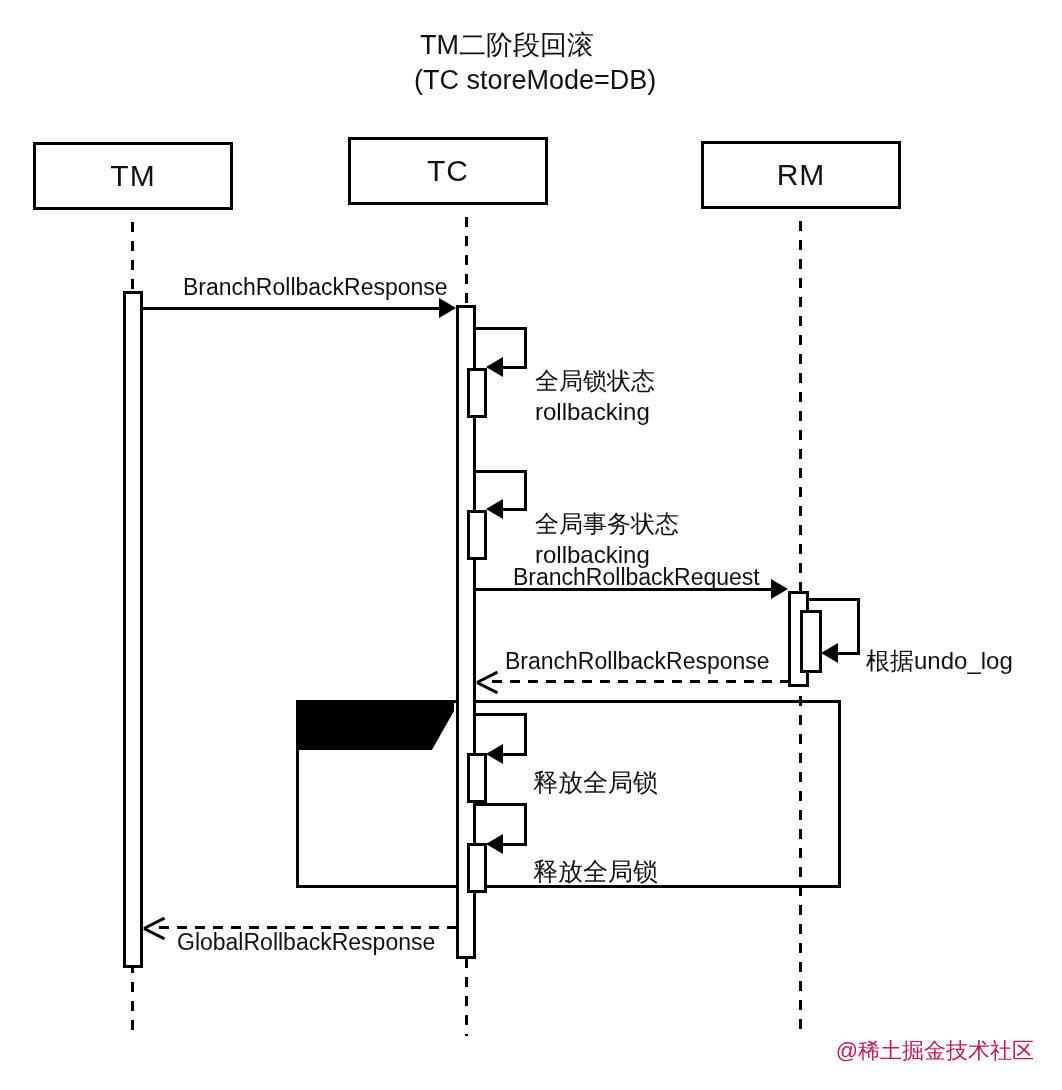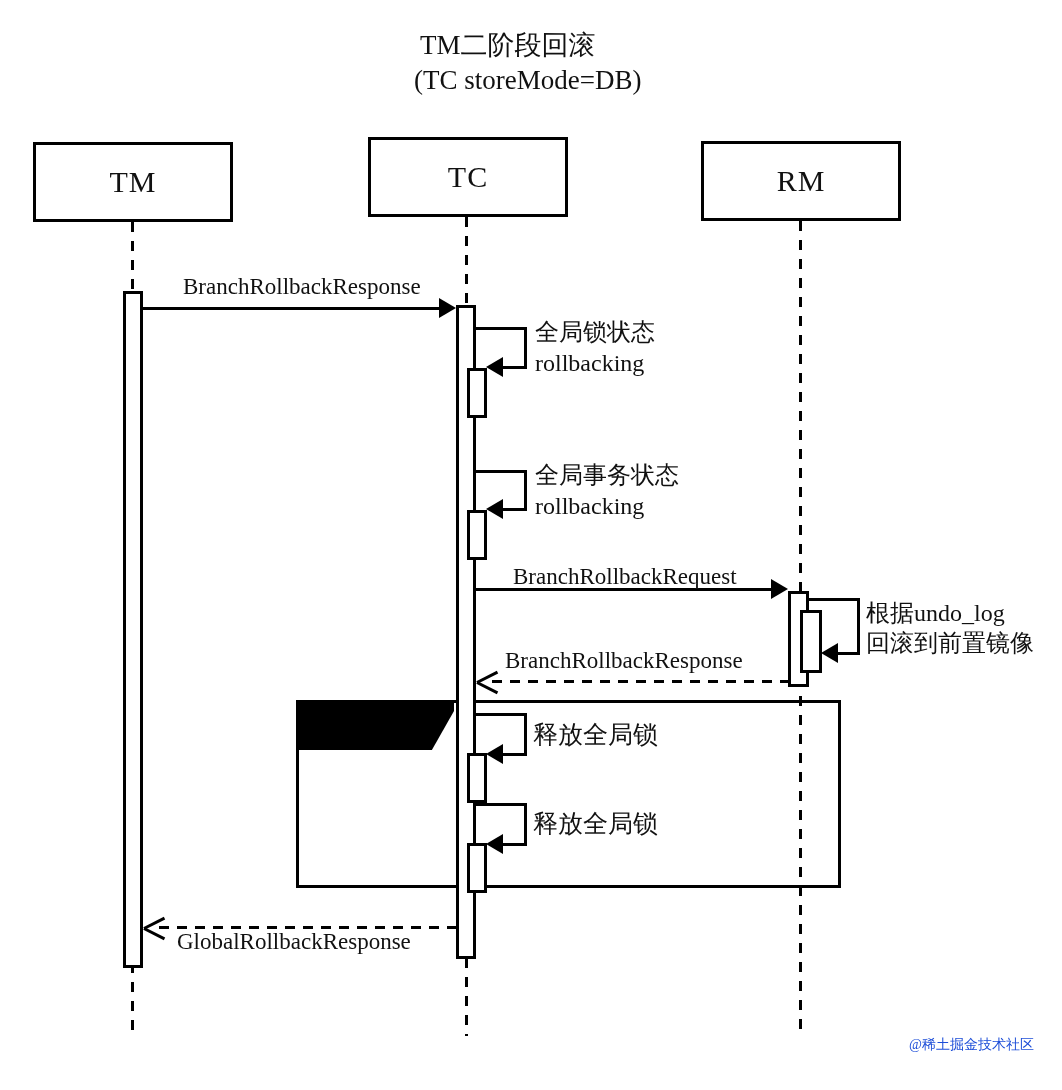--- a/index.html
+++ b/index.html
@@ -1,28 +1,28 @@
 <!DOCTYPE html>
 <html><head>
 <meta charset="utf-8">
 <style>
   html,body{margin:0;padding:0;background:#ffffff;}
   #canvas{
     position:relative;
     width:1062px;height:1090px;
     background:#ffffff;
-    font-family:Liberation Serif, serif;
+    font-family:Liberation Sans, sans-serif;
     color:#111;
     overflow:hidden;
     border-radius:17px;
   }
   
   .pbox{
     position:absolute;
-    width:200px;height:80px;
+    width:200px;height:68px;
     border:3px solid #000;background:#fff;
     display:flex;align-items:center;justify-content:center;
     font-size:30px;letter-spacing:1px;
     box-sizing:border-box;z-index:5;
   }
   
   .lifeline{
     position:absolute;width:3px;
     background:repeating-linear-gradient(to bottom,#000 0 10px,transparent 10px 19px);
     z-index:1;
@@ -57,21 +57,21 @@
   .oarr-l{position:absolute;width:24px;height:26px;z-index:7;}
   .oarr-l::before,.oarr-l::after{
     content:"";position:absolute;left:0;top:50%;
     width:23px;height:3px;background:#000;
     transform-origin:left center;
   }
   .oarr-l::before{transform:rotate(27deg);}
   .oarr-l::after{transform:rotate(-27deg);}
   
   .lbl{position:absolute;white-space:nowrap;z-index:8;font-size:23px;}
-  .lbl-cn{position:absolute;white-space:nowrap;z-index:8;font-size:24px;line-height:31px;}
+  .lbl-cn{position:absolute;white-space:nowrap;z-index:8;font-size:24px;line-height:31px;margin-top:48px;}
   .title{
     position:absolute;left:414px;top:28px;
     font-size:27px;line-height:35px;white-space:nowrap;z-index:8;
   }
   
   .frame{
     position:absolute;left:296px;top:700px;width:545px;height:188px;
     border:3px solid #000;box-sizing:border-box;background:transparent;z-index:3;
   }
   .frame-label-outer{
@@ -82,41 +82,41 @@
   .frame-label-inner{
     position:absolute;left:299px;top:703px;width:152px;height:44px;
     background:#fff;
     clip-path:polygon(0 0,100% 0,100% 20%,85% 100%,0 100%);
     display:flex;align-items:center;
     padding-left:9px;box-sizing:border-box;
     font-size:26px;white-space:nowrap;
   }
   .watermark{
     position:absolute;right:28px;top:1036px;
-    font-size:14px;color:#1d4ed8;z-index:8;white-space:nowrap;
+    font-size:22px;color:#be185d;z-index:8;white-space:nowrap;
   }
 </style>
 </head>
 <body>
 
 <div id="canvas">
 
   <div class="title">
     <div style="padding-left:6px;">TM二阶段回滚</div>
     <div>(TC storeMode=DB)</div>
   </div>
 
   <div class="lifeline" style="left:131px;top:222px;height:814px;"></div>
   <div class="lifeline" style="left:465px;top:217px;height:819px;"></div>
   <div class="lifeline" style="left:799px;top:221px;height:815px;"></div>
 
   <div class="pbox" style="left:33px;top:142px;">
     <span>TM</span>
   </div>
-  <div class="pbox" style="left:368px;top:137px;">
+  <div class="pbox" style="left:348px;top:137px;">
     <span>TC</span>
   </div>
   <div class="pbox" style="left:701px;top:141px;">
     <span>RM</span>
   </div>
 
   <div class="frame"></div>
   <div class="frame-label-outer"></div>
   <div class="frame-label-inner">
     <span>RM回滚成功</span>
@@ -156,21 +156,20 @@
   <div class="lbl" style="left:513px;top:564px;">BranchRollbackRequest</div>
   <div class="hline" style="left:476px;top:588px;width:297px;"></div>
   <div class="arr-r" style="left:771px;top:579px;"></div>
 
   <div class="hline" style="left:809px;top:598px;width:51px;"></div>
   <div class="vline" style="left:857px;top:598px;height:57px;"></div>
   <div class="hline" style="left:837px;top:652px;width:23px;"></div>
   <div class="arr-l" style="left:821px;top:643px;"></div>
   <div class="lbl-cn" style="left:866px;top:598px;line-height:30px;">
     <div>根据undo_log</div>
-    <div>回滚到前置镜像</div>
   </div>
 
   <div class="lbl" style="left:505px;top:648px;text-align:center;">BranchRollbackResponse</div>
   <div class="hdash" style="left:492px;top:680px;width:296px;"></div>
   <div class="oarr-l" style="left:477px;top:668px;"></div>
 
   <div class="hline" style="left:476px;top:713px;width:51px;"></div>
   <div class="vline" style="left:524px;top:713px;height:43px;"></div>
   <div class="hline" style="left:502px;top:753px;width:25px;"></div>
   <div class="arr-l" style="left:486px;top:744px;"></div>

